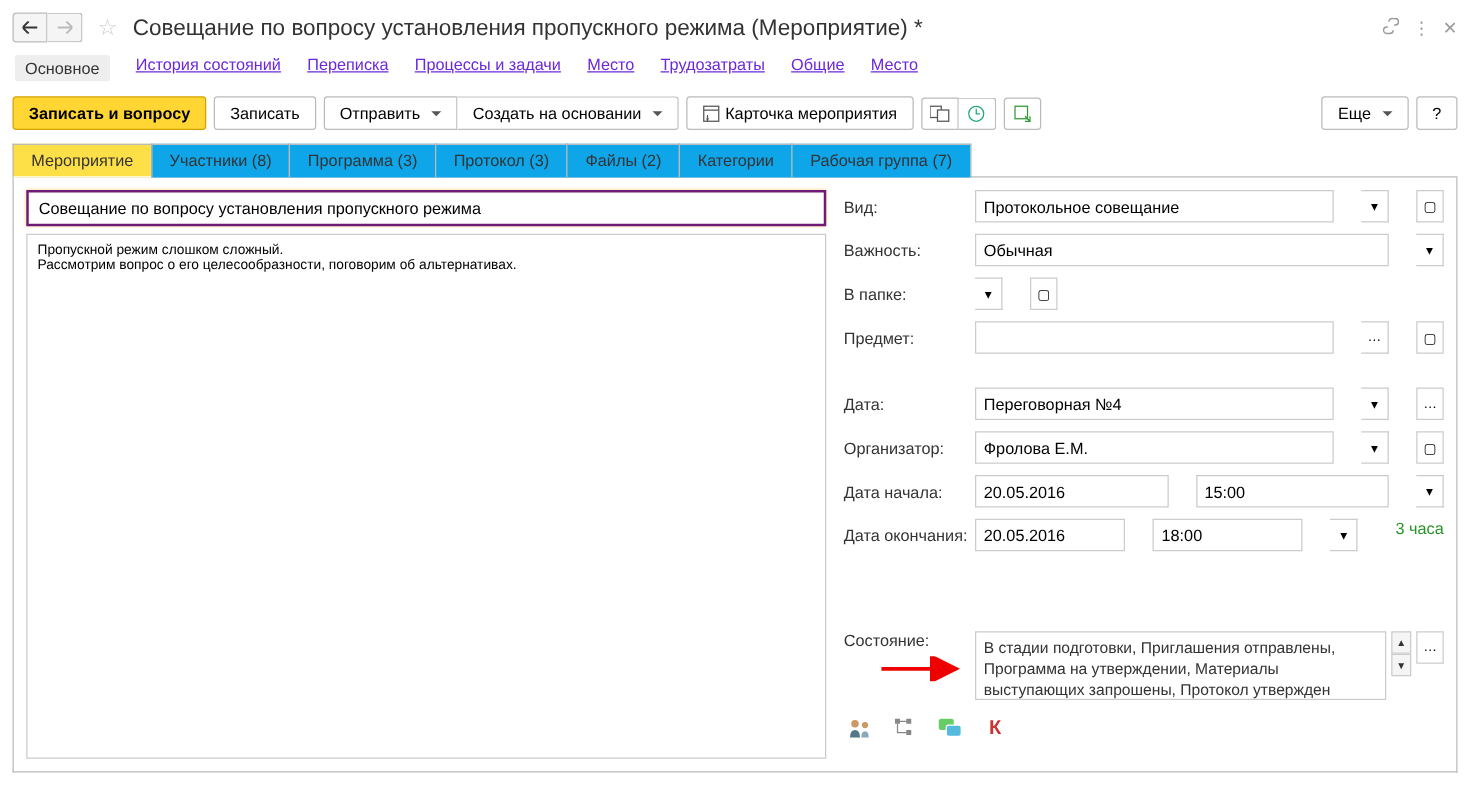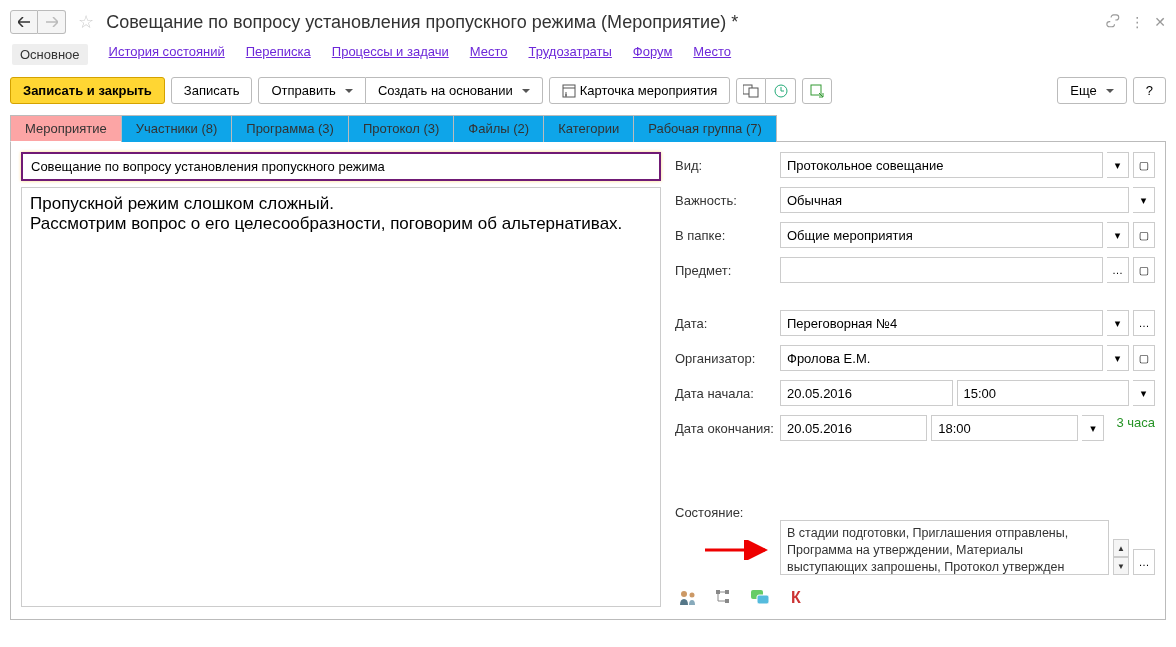--- a/index.html
+++ b/index.html
@@ -21,36 +21,36 @@
 .btn { border: 1px solid #bbb; background: #fff; padding: 5px 12px; cursor: pointer; border-radius: 3px; display: inline-flex; align-items: center; gap: 4px; }
 .btn-primary { background: #ffd633; border-color: #d4a200; font-weight: bold; }
 .btn-drop::after { content: ""; border: 4px solid transparent; border-top-color: #555; margin-left: 5px; margin-top: 4px; }
 .btn-group { display: flex; }
 .btn-group .btn:not(:first-child) { border-left: none; border-radius: 0 3px 3px 0; }
 .btn-group .btn:first-child { border-radius: 3px 0 0 3px; }
 .btn-icon { width: 30px; padding: 5px; justify-content: center; }
 .toolbar-right { margin-left: auto; display: flex; gap: 6px; justify-content: center; }
 .content-tabs { display: flex; border-bottom: 1px solid #bbb; }
 .content-tab { border: 1px solid #bbb; border-bottom: none; padding: 5px 14px; background: #0ea5e9; cursor: pointer; margin-right: -1px; position: relative; top: 1px; }
-.content-tab.active { background: #fca5a5; border-bottom: 1px solid #fff; }
+.content-tab.active { background: #fde047; border-bottom: 1px solid #fff; }
 .tab-body { border: 1px solid #bbb; border-top: none; padding: 10px; display: flex; gap: 14px; }
 .left-col { flex: 1; display: flex; flex-direction: column; gap: 6px; }
 .right-col { width: 480px; }
 .subject-input { border: 2px solid #701a75; box-shadow: 0 0 3px rgba(255,180,0,0.5); padding: 5px 8px; width: 100%; }
-.desc-area { border: 1px solid #ccc; padding: 6px 8px; width: 100%; height: 420px; resize: none; font-family: Arial; font-size: 17px; }
+.desc-area { border: 1px solid #ccc; padding: 6px 8px; width: 100%; height: 420px; resize: none; font-family: Arial; font-size: 11px; }
 .form-row { display: flex; align-items: center; margin-bottom: 9px; }
 .form-label { width: 105px; color: #333; }
-.form-input-wrap { flex: 1; display: flex; gap: 4px; }
+.form-input-wrap { flex: 1; display: flex; gap: 22px; }
 .form-input { border: 1px solid #ccc; padding: 4px 6px; flex: 1; background: #fff; min-width: 0; }
 .mini-btn { width: 22px; height: 26px; border: 1px solid #ccc; background: #fff; cursor: pointer; display: inline-flex; align-items: center; justify-content: center; font-size: 11px; }
 .mini-btn.attached { border-left: none; }
 .date-input { width: 100px; }
 .time-input { width: 60px; }
 .duration { color: #269326; margin-left: 8px; }
-.state-wrap { display: flex; align-items: flex-end; gap: 4px; position: relative; margin-top: 15px; }
+.state-wrap { display: flex; align-items: flex-start; gap: 4px; position: relative; }
 .state-box { border: 1px solid #ccc; padding: 4px 6px; flex: 1; height: 55px; font-size: 12.5px; line-height: 1.35; }
 .state-scroll { width: 16px; display: flex; flex-direction: column; }
 .state-scroll .sbtn { height: 18px; border: 1px solid #ccc; background: #f5f5f5; font-size: 8px; display: flex; align-items: center; justify-content: center; cursor: pointer; }
 .arrow-annotation { position: absolute; left: -75px; top: 20px; }
 .bottom-icons { display: flex; gap: 14px; margin-top: 12px; padding-left: 2px; align-items: center; }
 .bi { width: 22px; height: 22px; display: inline-flex; align-items: center; justify-content: center; cursor: pointer; }
 .gap-v { height: 18px; }
 svg { display: block; }
 </style>
 </head>
@@ -83,26 +83,26 @@
     </div>
   </div>
 
   <div class="section-tabs">
     <span class="section-tab active">Основное</span>
     <span class="section-tab">История состояний</span>
     <span class="section-tab">Переписка</span>
     <span class="section-tab">Процессы и задачи</span>
     <span class="section-tab">Место</span>
     <span class="section-tab">Трудозатраты</span>
-    <span class="section-tab">Форум</span>
+    <span class="section-tab">Общие</span>
     <span class="section-tab">Место</span>
   </div>
 
   <div class="toolbar">
-    <button class="btn btn-primary">Записать и закрыть</button>
+    <button class="btn btn-primary">Записать и вопросу</button>
     <button class="btn">Записать</button>
     <div class="btn-group">
       <button class="btn btn-drop">Отправить</button>
       <button class="btn btn-drop">Создать на основании</button>
     </div>
     <button class="btn">
       <svg width="14" height="14" viewBox="0 0 14 14">
           <rect x="1" y="1" width="12" height="12" stroke="#555" fill="none"></rect>
           <line x1="1" y1="4" x2="13" y2="4" stroke="#555"></line>
           <path d="M3 11 L5 11 M4 8 L4 13" stroke="#555"></path>
@@ -163,21 +163,20 @@
       <div class="form-row">
         <div class="form-label">Важность:</div>
         <div class="form-input-wrap">
           <input class="form-input" value="Обычная" style="">
           <button class="mini-btn attached">▾</button>
         </div>
       </div>
       <div class="form-row">
         <div class="form-label">В папке:</div>
         <div class="form-input-wrap">
-          <input class="form-input" value="Общие мероприятия" style="">
           <button class="mini-btn attached">▾</button>
           <button class="mini-btn">▢</button>
         </div>
       </div>
       <div class="form-row">
         <div class="form-label">Предмет:</div>
         <div class="form-input-wrap">
           <input class="form-input" value="" style="">
           <button class="mini-btn attached">…</button>
           <button class="mini-btn">▢</button>

